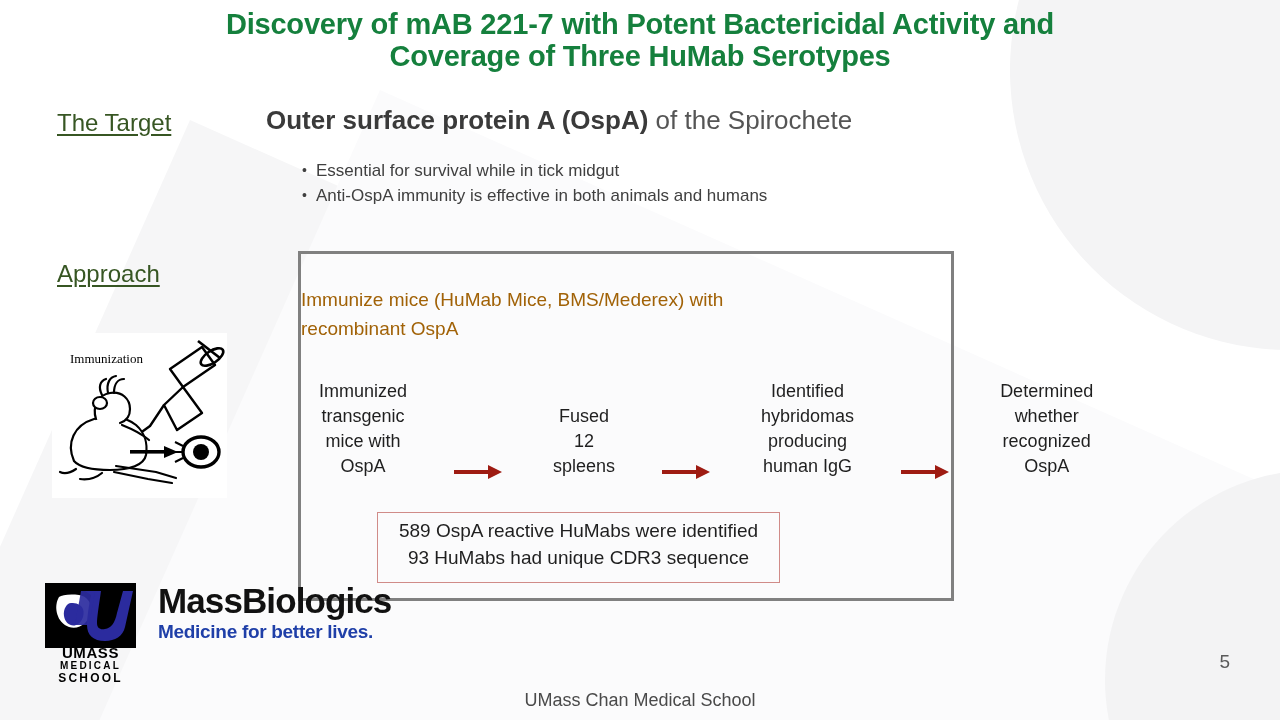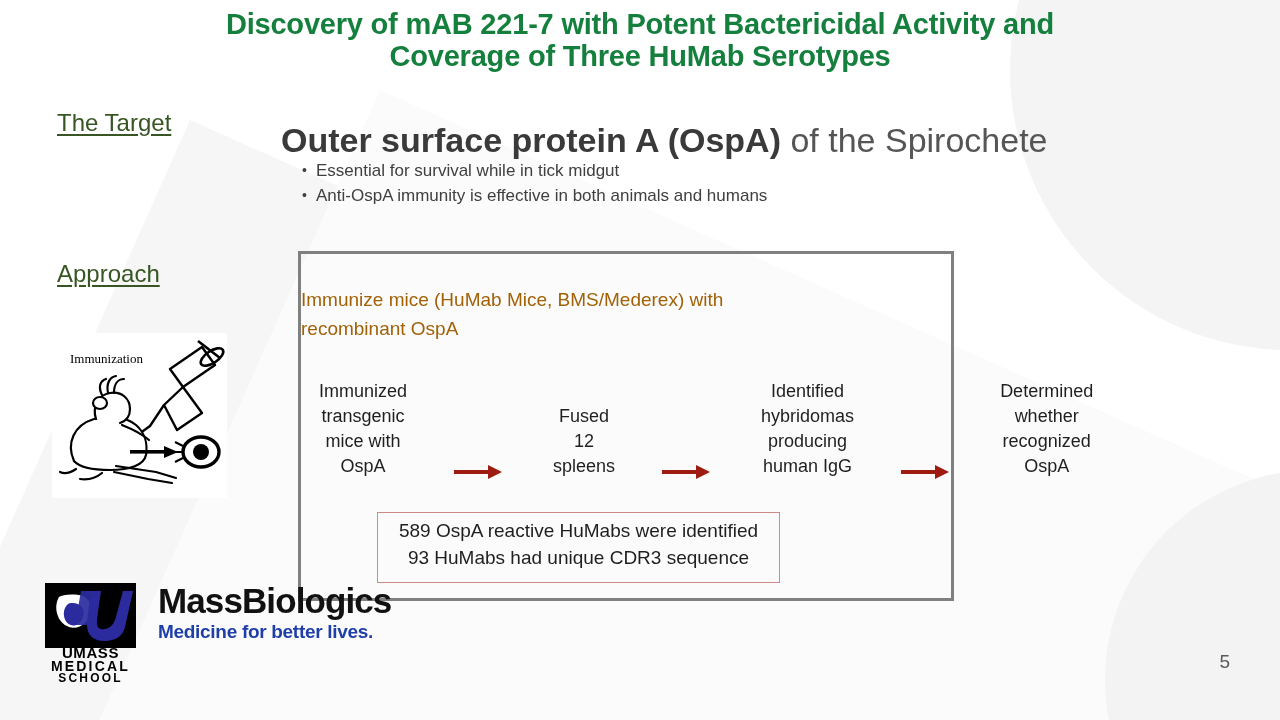--- a/index.html
+++ b/index.html
@@ -90,25 +90,24 @@
     text-underline-offset: 3px;
     white-space: nowrap;
   }
   #label-target { left: 57px; top: 109px; }
   #label-approach { left: 57px; top: 260px; }
 
   
   .heading {
     position: absolute;
     left: 266px;
-    top: 121px;
-    font-size: 34px;
+    top: 105px;
+    font-size: 26px;
     color: #3f3f3f;
     white-space: nowrap;
-    margin-left: 15px;
   }
   .heading .strong { font-weight: bold; color: #3a3a3a; }
   .heading .light  { font-weight: normal; color: #555555; }
 
   .bullets {
     position: absolute;
     left: 300px;
     top: 158px;
     width: 560px;
     color: #404040;
@@ -254,21 +253,21 @@
     position: absolute;
     left: 0;
     top: 63px;
     width: 91px;
     color: #000000;
     font-weight: bold;
     text-align: center;
     font-family: "Liberation Sans", sans-serif;
   }
   .umass-words .w1 { font-size: 15px; letter-spacing: 0.6px; line-height: 14px; display:block; }
-  .umass-words .w2 { font-size: 14px; letter-spacing: 2.2px; line-height: 12px; display:block; }
+  .umass-words .w2 { font-size: 10px; letter-spacing: 2.2px; line-height: 12px; display:block; }
   .umass-words .w3 { font-size: 12px; letter-spacing: 2.2px; line-height: 12px; display:block; }
 
   .logo-text { margin-left: 22px; padding-bottom: 4px; }
   .logo-main {
     font-size: 35px;
     font-weight: bold;
     color: #111111;
     letter-spacing: -0.9px;
     line-height: 36px;
   }
@@ -432,15 +431,16 @@
         <span class="w2">MEDICAL</span>
         <span class="w3">SCHOOL</span>
       </div>
     </div>
     <div class="logo-text">
       <div class="logo-main">MassBiologics</div>
       <div class="logo-tag">Medicine for better lives.</div>
     </div>
   </div>
 
+  <div id="footer-text">UMass Chan Medical School</div>
   <div id="page-number">5</div>
 
 </div>
 
 </body></html>

